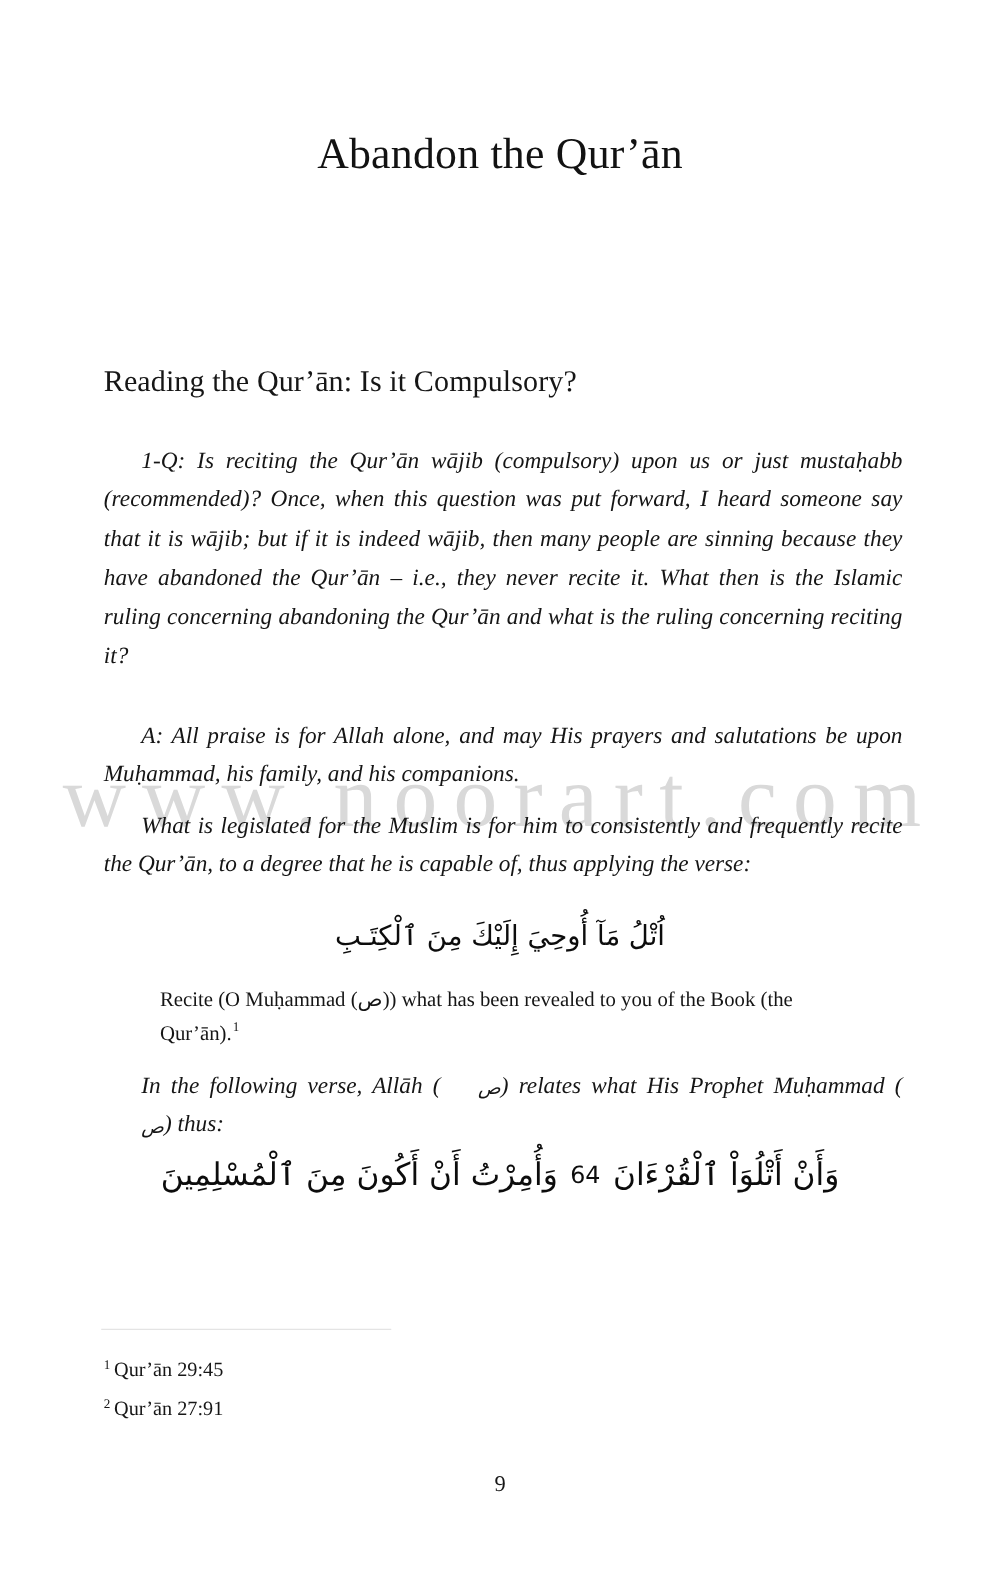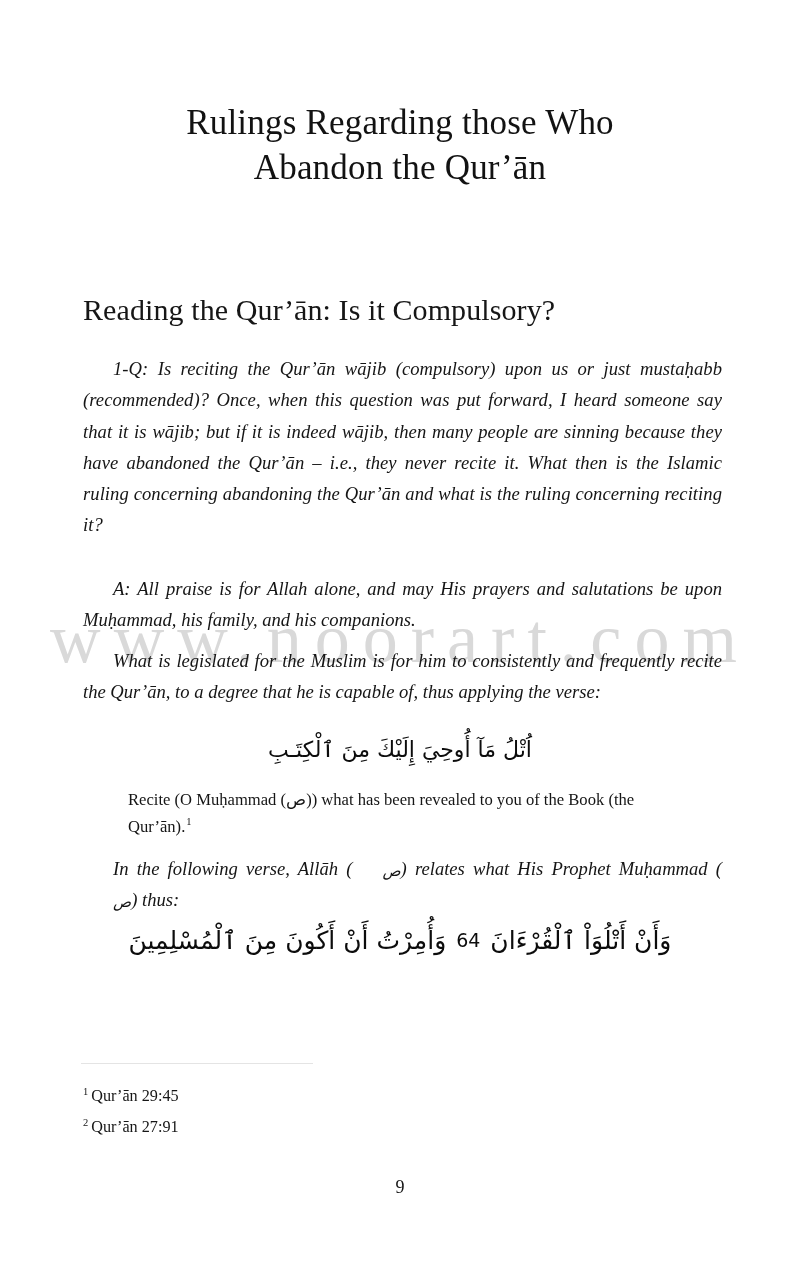--- a/index.html
+++ b/index.html
@@ -66,21 +66,21 @@
   }
   .chapter-title .tline { display: block; }
 
   
   .section-heading {
     position: absolute;
     left: 83px;
     top: 292px;
     width: 640px;
     margin: 0;
-    font-size: 30px;
+    font-size: 24px;
     font-weight: normal;
     line-height: 1.2;
     color: #161616;
     letter-spacing: 0.1px;
   }
 
   
   .body-block {
     position: absolute;
     left: 83px;
@@ -220,21 +220,20 @@
 </head>
 <body>
 
 <div class="page">
 
   <div class="watermark">www.noorart.com</div>
 
   <div class="content">
 
     <h1 class="chapter-title">
-      <span class="tline">Rulings Regarding those Who</span>
       <span class="tline">Abandon the Qur’ān</span>
     </h1>
 
     <h2 class="section-heading">Reading the Qur’ān: Is it Compulsory?</h2>
 
     <div class="body-block q">
       <p class="indent">1-Q: Is reciting the Qur’ān wājib (compulsory) upon us or just mustaḥabb (recommended)? Once, when this question was put forward, I heard someone say that it is wājib; but if it is indeed wājib, then many people are sinning because they have abandoned the Qur’ān – i.e., they never recite it. What then is the Islamic ruling concerning abandoning the Qur’ān and what is the ruling concerning reciting it?</p>
     </div>
 
     <div class="body-block a">

